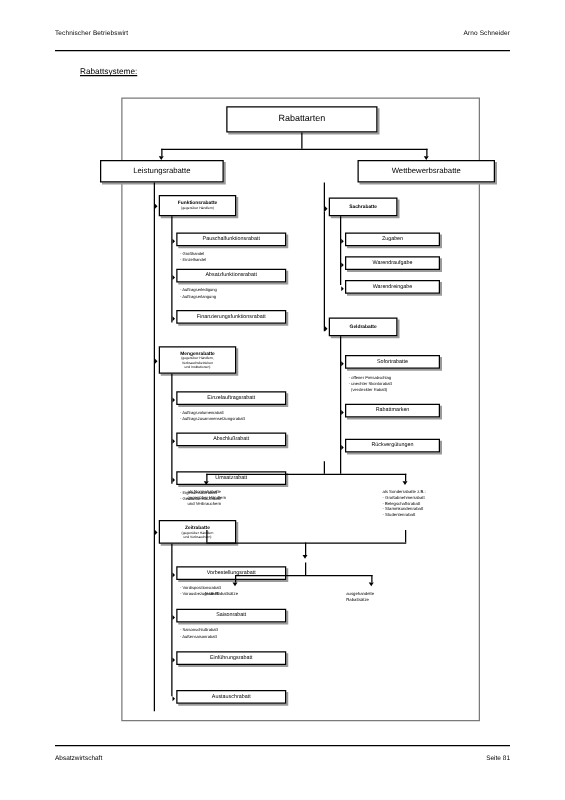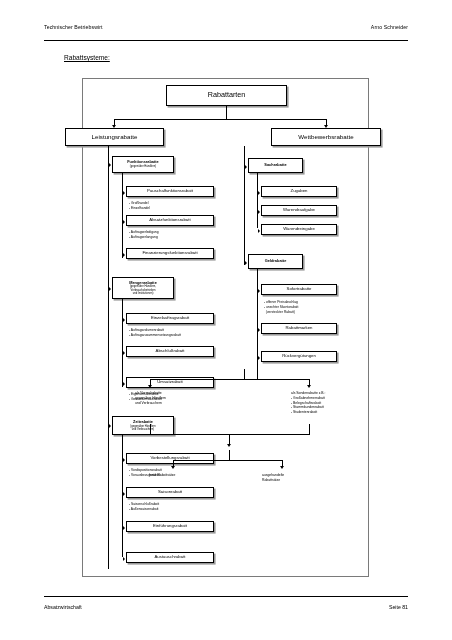--- a/index.html
+++ b/index.html
@@ -12,21 +12,21 @@
 
   
   .hdr{position:absolute;left:44px;right:44px;top:24px;display:flex;justify-content:space-between;font-size:5.2px;letter-spacing:.1px;}
   .hdr-rule{position:absolute;left:44px;right:44px;top:40px;height:1px;background:#000;}
   .ftr-rule{position:absolute;left:44px;right:44px;top:596px;height:1px;background:#000;}
   .ftr{position:absolute;left:44px;right:44px;top:604px;display:flex;justify-content:space-between;font-size:5.2px;}
 
   .doctitle{position:absolute;left:64px;top:54px;font-size:6.6px;text-decoration:underline;font-weight:400;}
 
   
-  .frame{position:absolute;left:82px;top:78px;width:285px;height:497px;border:1px solid #7a7a7a;background:#fff;}
+  .frame{position:absolute;left:97px;top:78px;width:285px;height:497px;border:1px solid #7a7a7a;background:#fff;}
 
   
   .bx{position:absolute;box-sizing:border-box;border:1px solid #000;background:#fff;
       display:flex;flex-direction:column;align-items:center;justify-content:center;
       box-shadow:1.6px 1.6px 0 #9a9a9a;text-align:center;line-height:1.12;}
   .bx.thin{border-width:.8px;}
   .t1{font-size:7.2px;}
   .t2{font-size:6.2px;}
   .t3{font-size:4.3px;}
   .t4{font-size:3.9px;}

